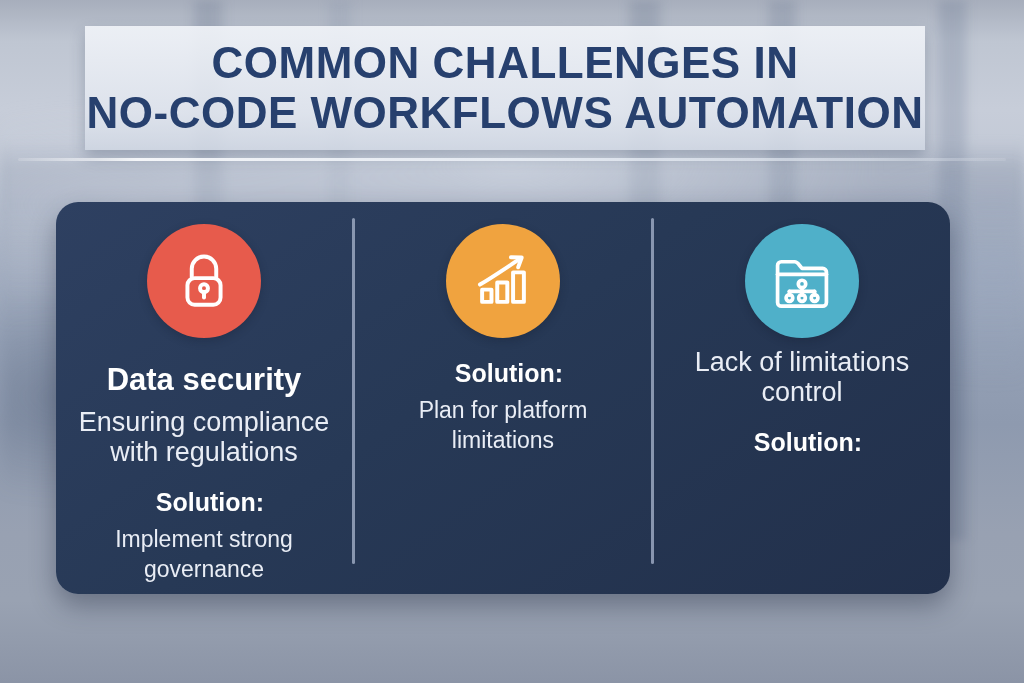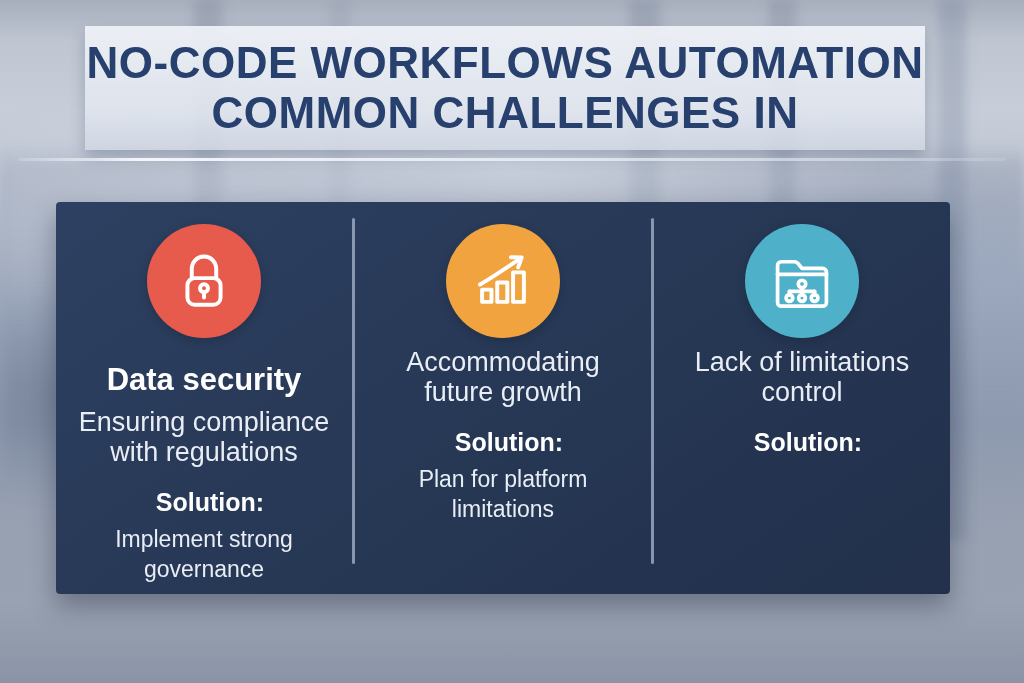--- a/index.html
+++ b/index.html
@@ -49,21 +49,21 @@
   }
   .rule{
     position:absolute;left:18px;top:158px;width:988px;height:3px;
     background:linear-gradient(90deg, rgba(255,255,255,.15) 0%, rgba(252,253,255,.9) 12%,
       rgba(240,245,252,.75) 55%, rgba(230,236,245,.55) 86%, rgba(255,255,255,.1) 100%);
     border-radius:2px;
   }
   
   .card{
     position:absolute;left:56px;top:202px;width:894px;height:392px;
-    border-radius:4px;
+    border-radius:22px;
     background:linear-gradient(145deg, #2e4061 0%, #273956 45%, #22304b 100%);
     box-shadow:0 12px 26px rgba(28,38,58,.38);
     display:flex;
   }
   .col{
     flex:1;display:flex;flex-direction:column;align-items:center;
     padding-top:22px;text-align:center;
   }
   .vdiv{
     width:3px;border-radius:2px;background:#9aa7bf;opacity:.85;
@@ -81,22 +81,22 @@
   svg.glyph{display:block;}
 </style>
 </head>
 <body>
 
 <div class="bg-base"></div>
 <div class="bg-windows"></div>
 <div class="bg-blobs"></div>
 
 <div class="banner">
+  <div class="t-line">COMMON CHALLENGES IN</div>
   <div class="t-line">NO-CODE WORKFLOWS AUTOMATION</div>
-  <div class="t-line">COMMON CHALLENGES IN</div>
 </div>
 
 <div class="rule"></div>
 
 <div class="card">
 
   <div class="col">
     <div class="icon-circle" style="background-color: rgb(231, 91, 76);">
       <svg class="glyph" width="72" height="72" viewBox="0 0 100 100" fill="none" stroke="#ffffff" stroke-width="5.5" stroke-linecap="round" stroke-linejoin="round">
         <path d="M33 46 V33 a17 17 0 0 1 34 0 V46"></path>
@@ -118,22 +118,20 @@
   <div class="col">
     <div class="icon-circle" style="background-color: rgb(240, 163, 63);">
       <svg class="glyph" width="72" height="72" viewBox="0 0 100 100" fill="none" stroke="#ffffff" stroke-width="5.5" stroke-linecap="round" stroke-linejoin="round">
         <rect x="21" y="62" width="13" height="17"></rect>
         <rect x="42" y="52" width="14" height="27"></rect>
         <rect x="64" y="38" width="15" height="41"></rect>
         <path d="M18 55 C 34 46, 54 32, 74 19"></path>
         <path d="M61 17 L76 17.5 L71 31"></path>
       </svg>
     </div>
-    <div class="col-desc">Accommodating
-future growth</div>
     <div class="sol-label">Solution:</div>
     <div class="sol-text">Plan for platform
 limitations</div>
   </div>
 
   <div class="vdiv"></div>
 
   <div class="col">
     <div class="icon-circle" style="background-color: rgb(79, 176, 201);">
       <svg class="glyph" width="74" height="74" viewBox="0 0 100 100" fill="none" stroke="#ffffff" stroke-width="5" stroke-linecap="round" stroke-linejoin="round">

